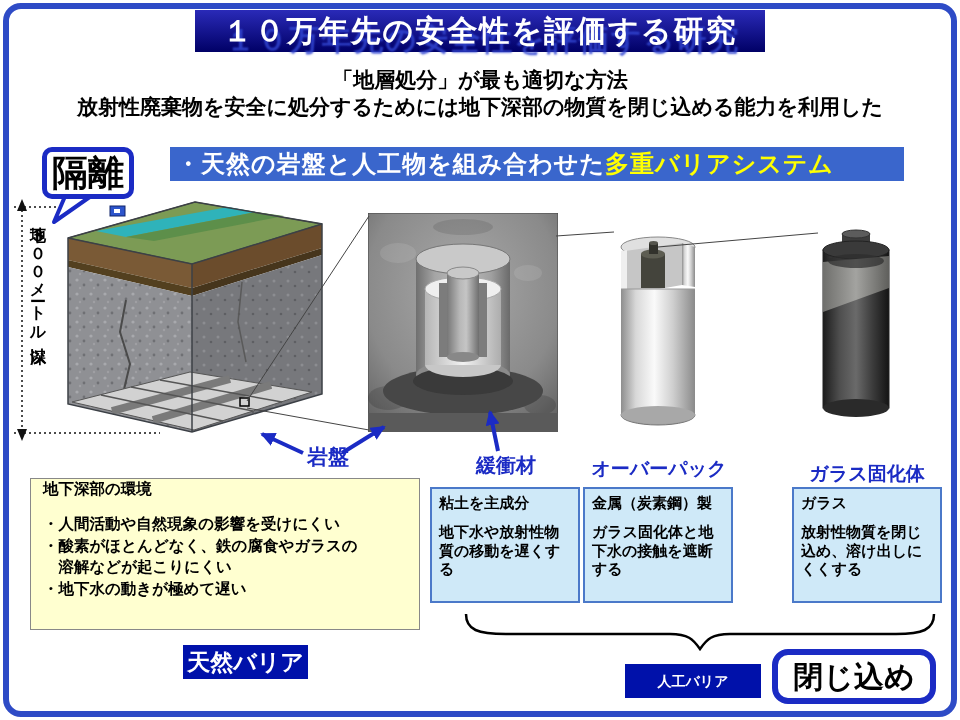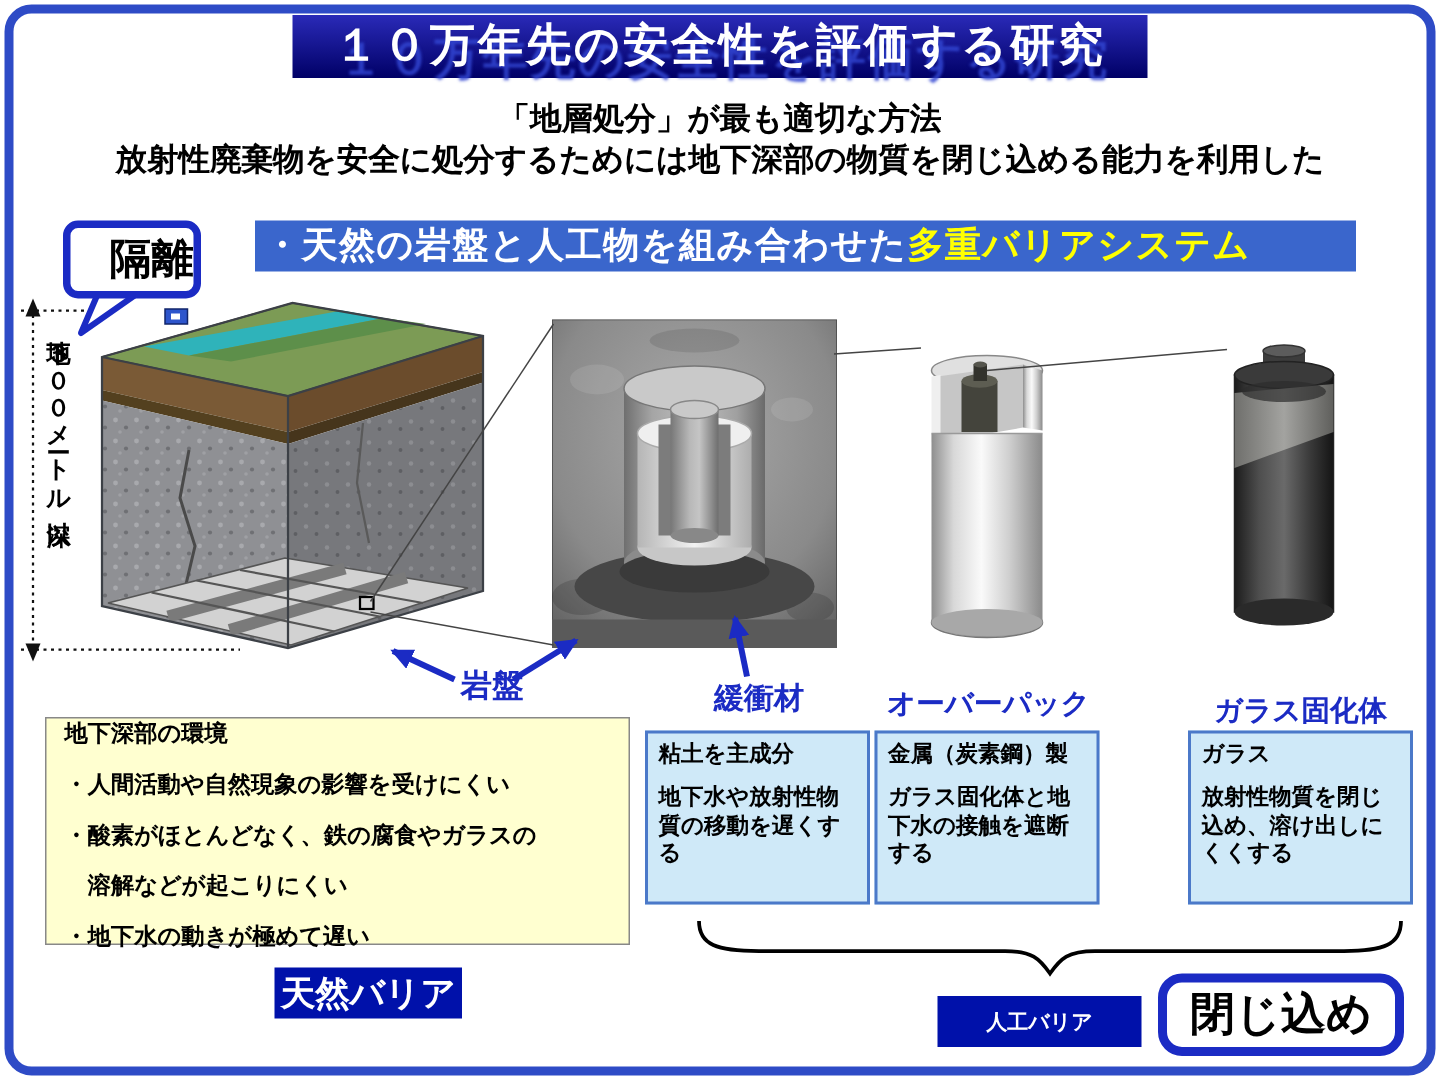--- a/index.html
+++ b/index.html
@@ -10,22 +10,22 @@
   .title-banner{position:absolute;left:195px;top:10px;width:570px;height:42px;
     background:linear-gradient(180deg,#2a2ab8,#000066);color:#ffffff;font-weight:bold;
     font-size:30px;line-height:42px;text-align:center;letter-spacing:2px;
     text-shadow:3px 9px 2px rgba(50,70,210,0.85);z-index:6;}
 
   .subtitle{position:absolute;left:0;top:66px;width:960px;text-align:center;
     font-weight:bold;color:#000;z-index:4;}
   .subtitle div{font-size:21px;line-height:27px;}
 
   .isolation{position:absolute;left:42px;top:147px;width:92px;height:52px;box-sizing:border-box;
-    background:#fff;border:5px solid #1b2bc4;border-radius:10px;font-size:28px;font-weight:bold;
-    text-align:right;line-height:42px;z-index:6;}
+    background:#fff;border:5px solid #1b2bc4;border-radius:10px;font-size:36px;font-weight:bold;
+    text-align:center;line-height:42px;z-index:6;}
 
   .sys-banner{position:absolute;left:170px;top:147px;width:734px;height:34px;background:#3a66cc;
     color:#fff;font-size:24px;font-weight:bold;line-height:34px;padding-left:6px;box-sizing:border-box;
     letter-spacing:1px;z-index:5;white-space:nowrap;}
   .sys-banner .hl{color:#ffff00;}
 
   .illus{position:absolute;z-index:2;}
   .overlay{position:absolute;left:0;top:0;width:960px;height:720px;z-index:3;pointer-events:none;}
 
   .depth-label{position:absolute;left:27px;top:214px;height:220px;writing-mode:vertical-rl;
@@ -40,21 +40,21 @@
   .info-box{position:absolute;top:487px;width:150px;height:116px;background:#cfe9f8;
     border:2px solid #4b79c9;box-sizing:border-box;padding:5px 7px;font-size:15px;font-weight:bold;
     line-height:1.25;color:#000;z-index:4;}
   .info-box p{margin:0 0 10px 0;}
   .ib1{left:430px;} .ib2{left:583px;} .ib3{left:792px;}
 
   .env-box{position:absolute;left:30px;top:478px;width:390px;height:152px;background:#ffffd0;
     border:1px solid #888;box-sizing:border-box;padding:0 12px;font-size:15.5px;font-weight:bold;
     color:#000;z-index:4;}
   .env-box .t{margin-bottom:13px;}
-  .env-box .b{line-height:1.4;white-space:pre-wrap;margin-top:12px;}
+  .env-box .b{line-height:1.4;white-space:pre-wrap;}
 
   .barrier{position:absolute;background:#0011aa;color:#fff;font-weight:bold;text-align:center;z-index:4;}
   .nat{left:183px;top:645px;width:125px;height:34px;font-size:23px;line-height:34px;}
   .eng{left:625px;top:664px;width:136px;height:34px;font-size:14px;line-height:34px;}
 
   .containment{position:absolute;left:772px;top:649px;width:164px;height:55px;box-sizing:border-box;
     background:#fff;border:6px solid #1b2bc4;border-radius:16px;font-size:30px;font-weight:bold;
     text-align:center;line-height:43px;color:#000;z-index:6;}
 </style>
 </head>

